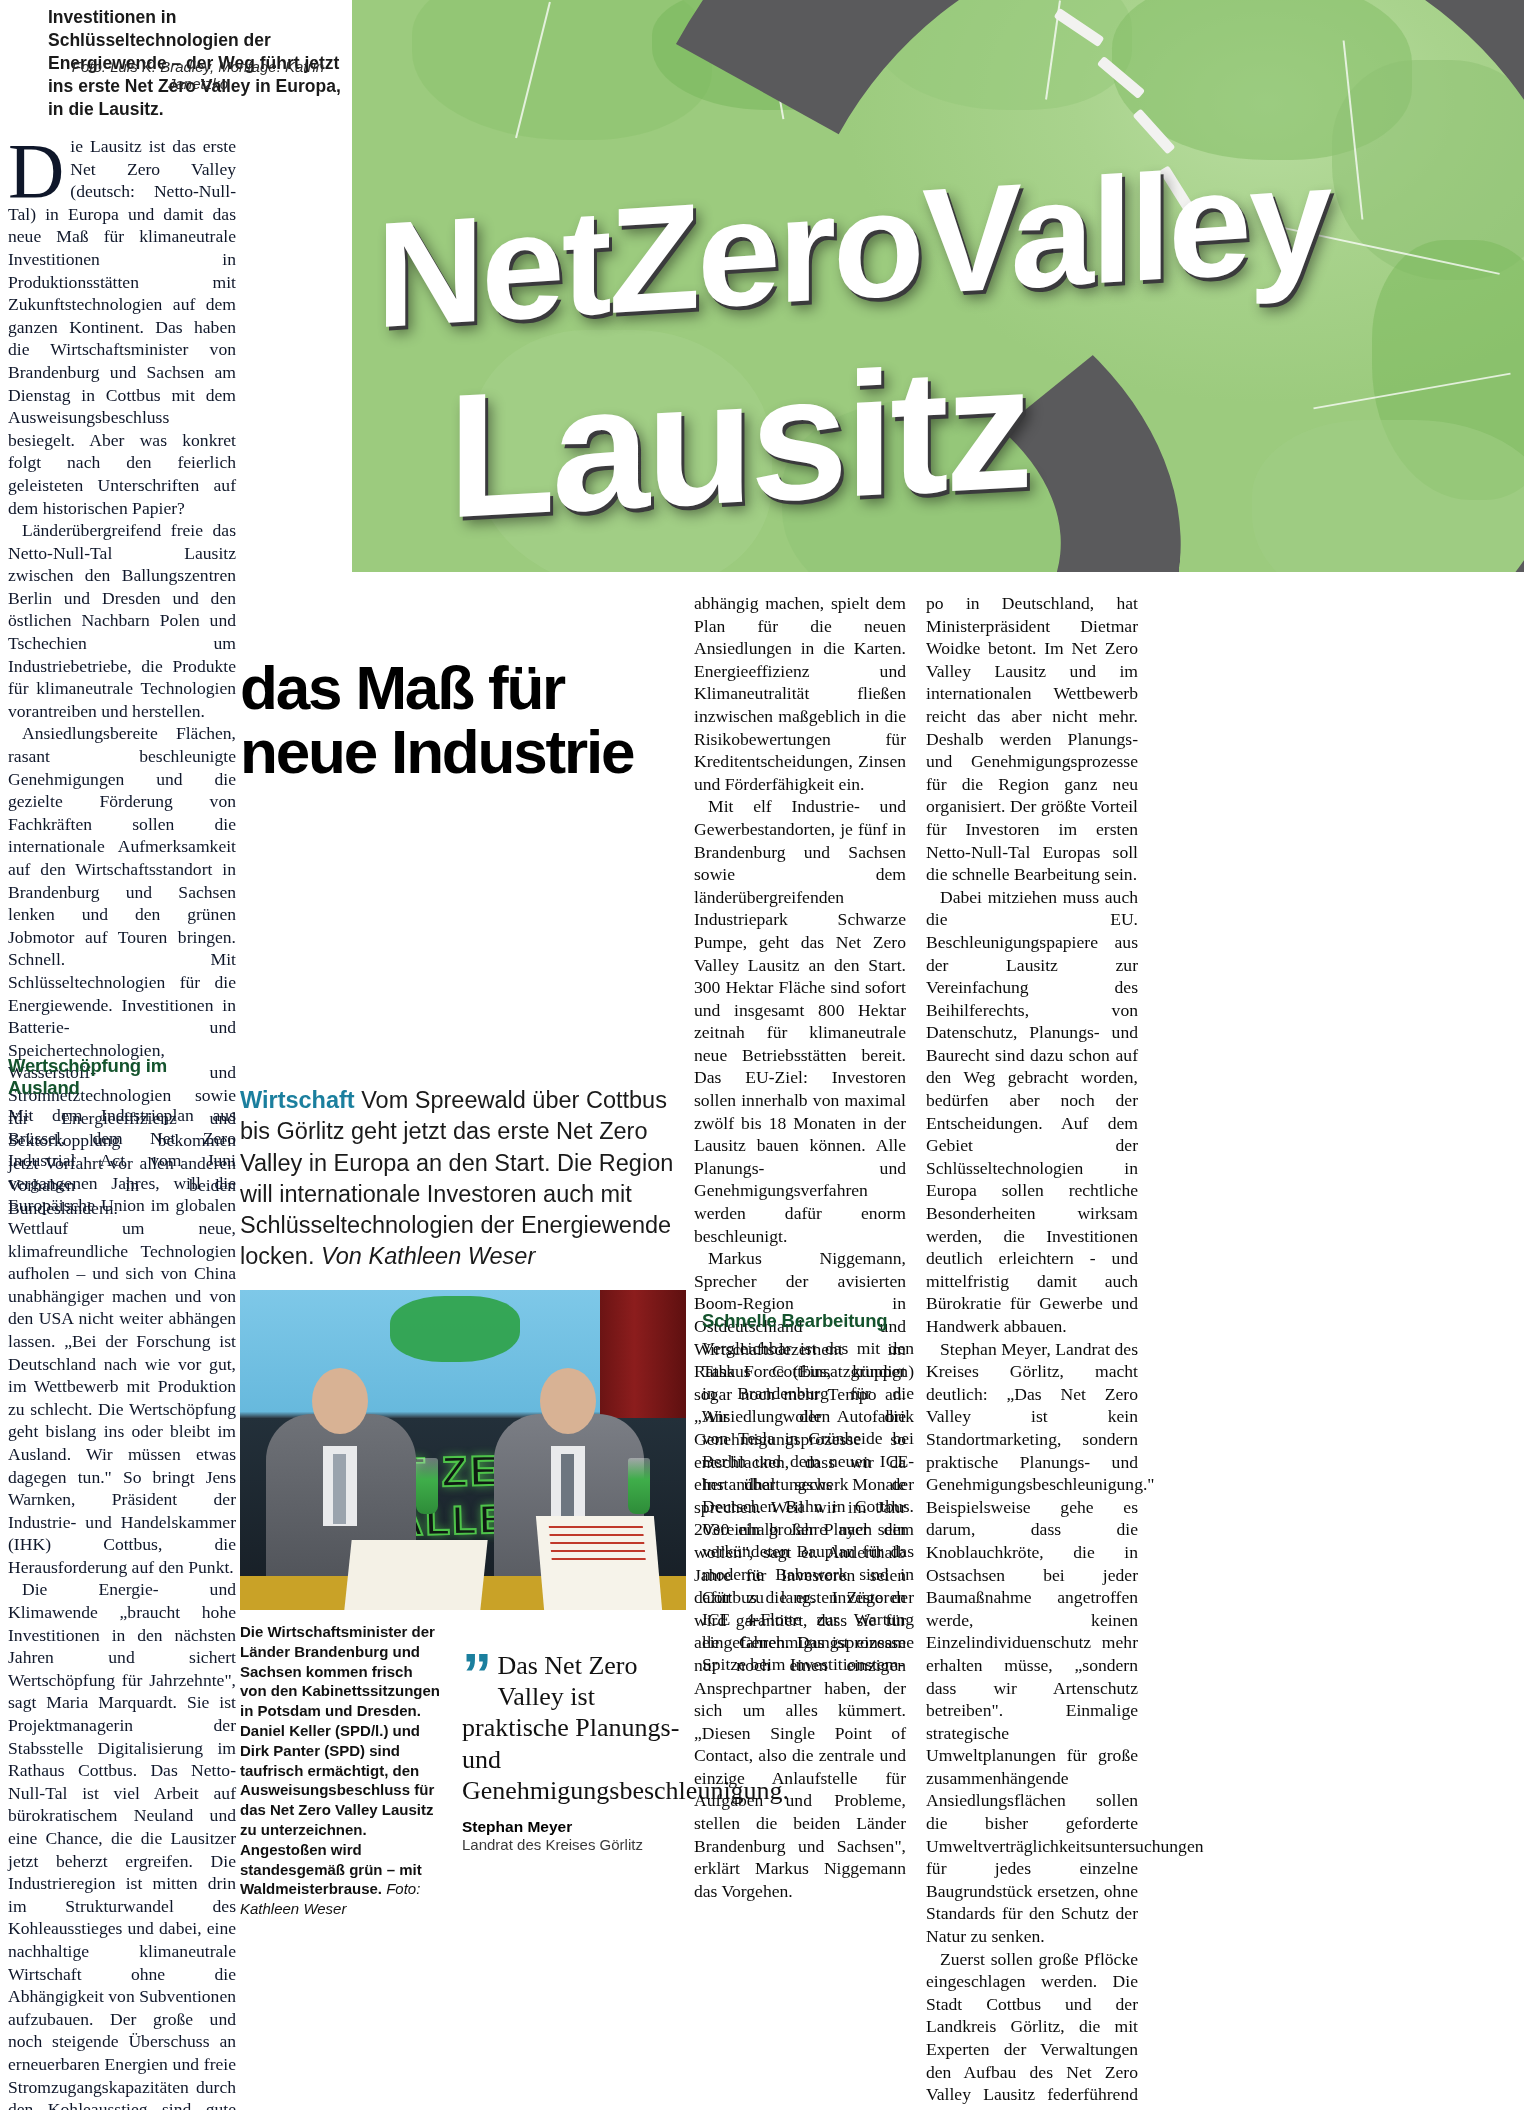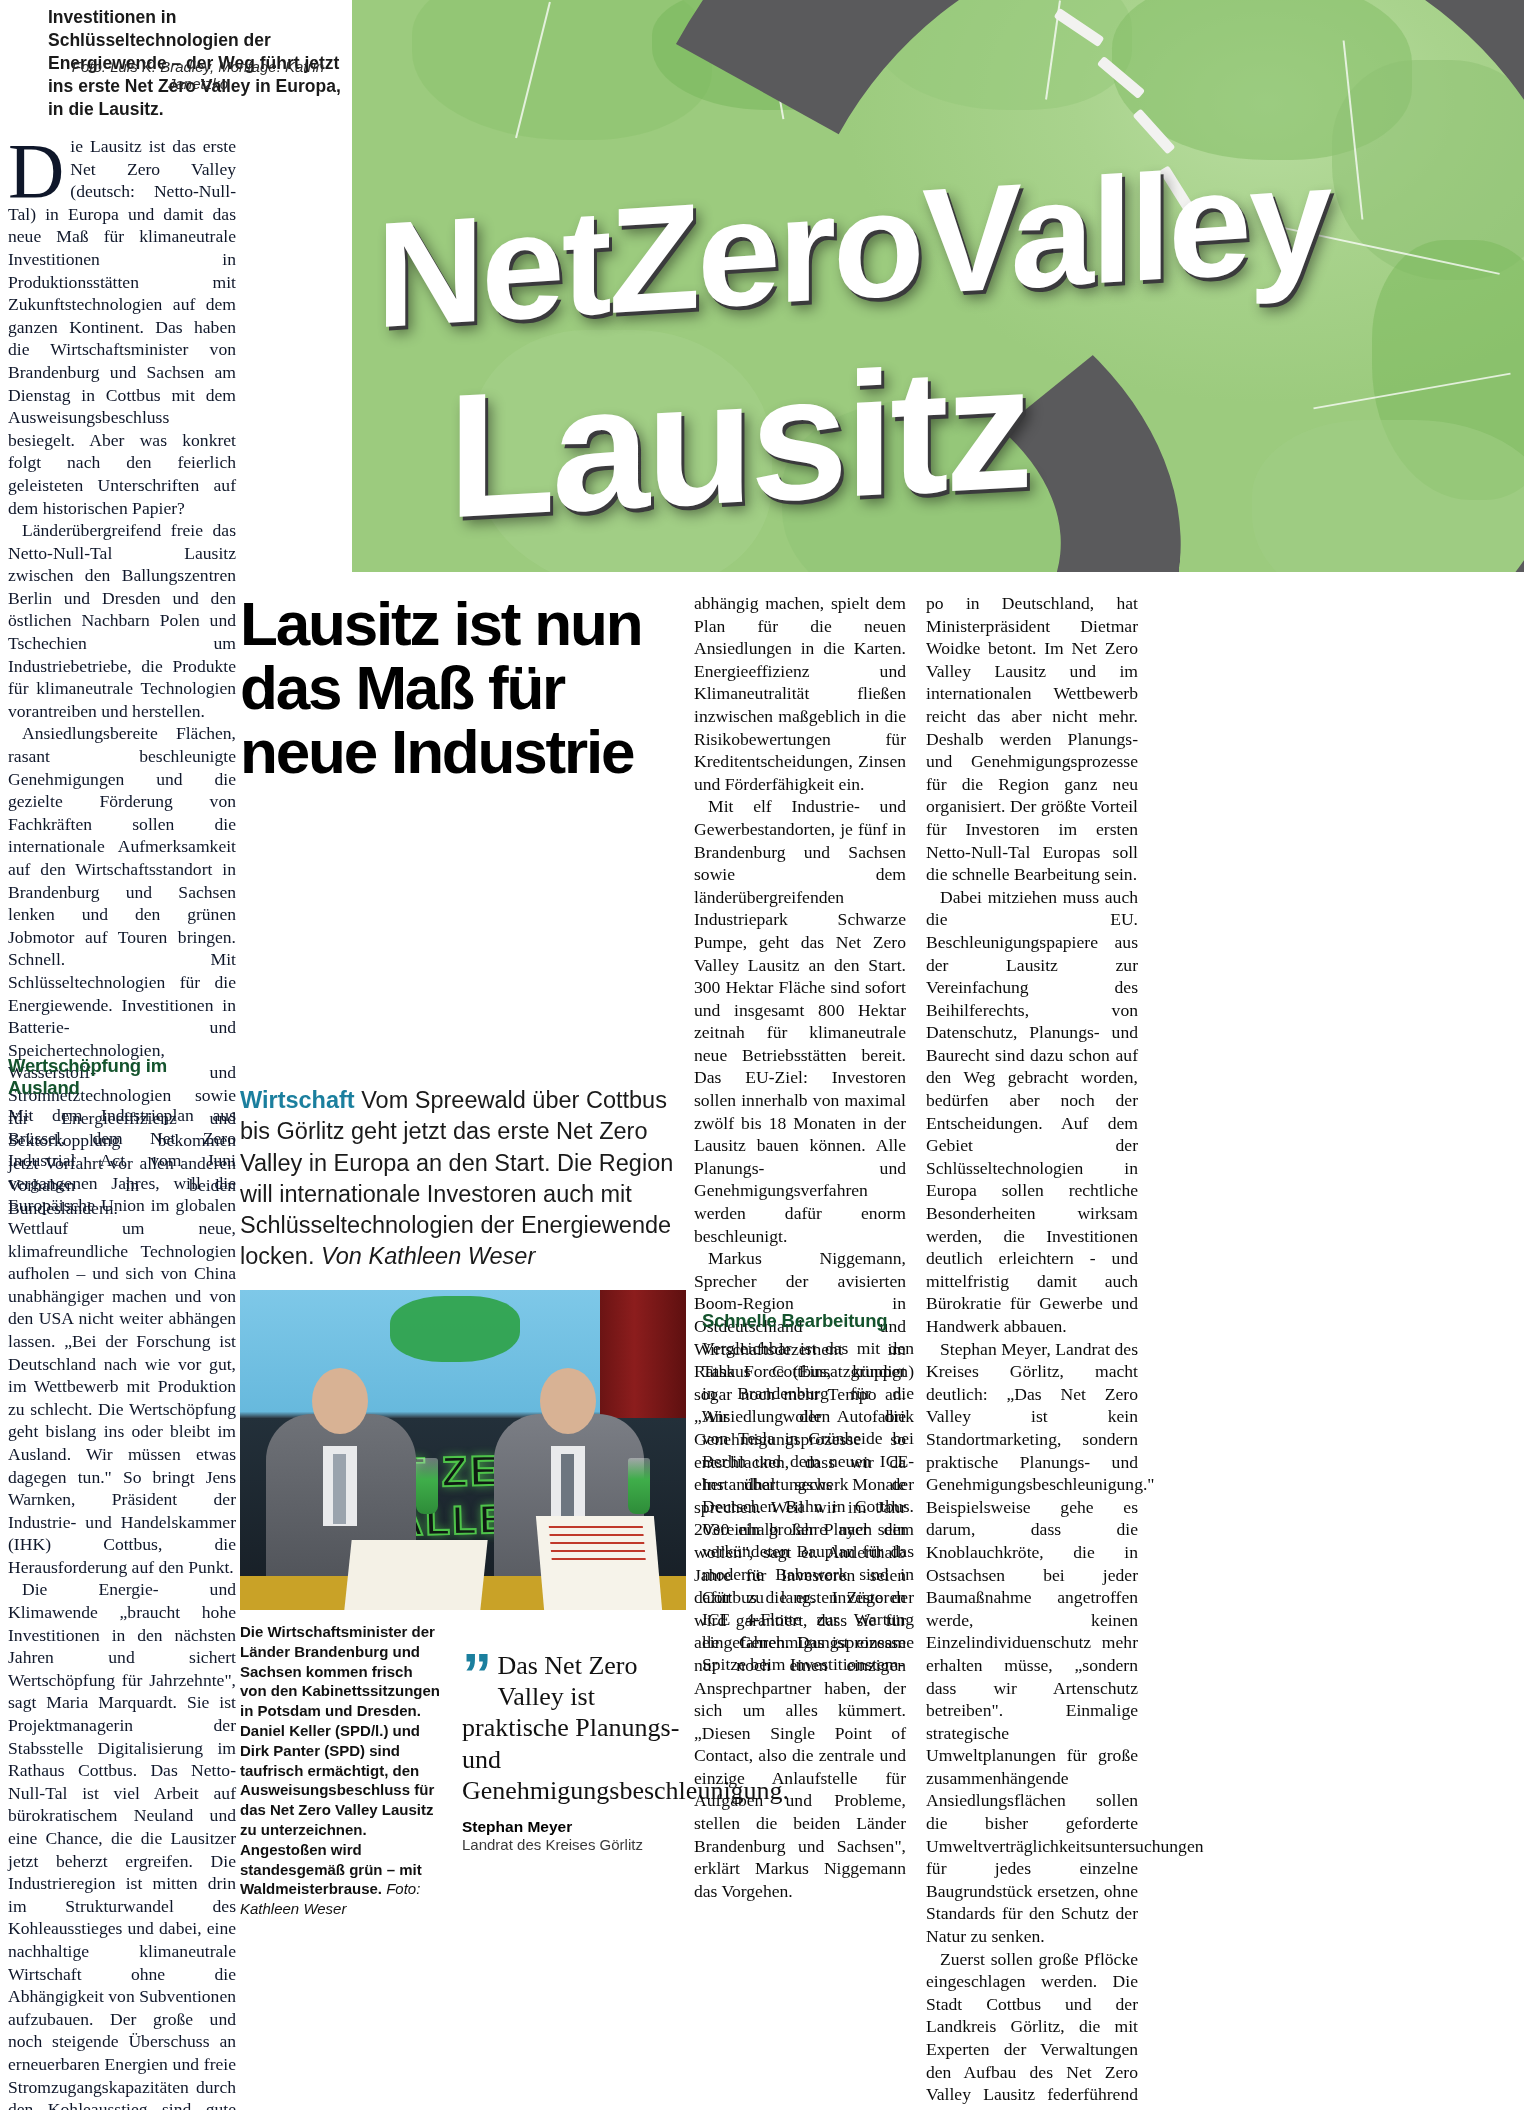--- a/index.html
+++ b/index.html
@@ -303,21 +303,21 @@
 <div class="col c2">
   <div class="sub-head">Wertschöpfung im Ausland</div>
   <div class="body-text">
     <p class="first">Mit dem Industrieplan aus Brüssel, dem Net Zero Industrial Act vom Juni vergangenen Jahres, will die Europäische Union im globalen Wettlauf um neue, klimafreundliche Technologien aufholen – und sich von China unabhängiger machen und von den USA nicht weiter abhängen lassen. „Bei der Forschung ist Deutschland nach wie vor gut, im Wettbewerb mit Produktion zu schlecht. Die Wertschöpfung geht bislang ins oder bleibt im Ausland. Wir müssen etwas dagegen tun." So bringt Jens Warnken, Präsident der Industrie- und Handelskammer (IHK) Cottbus, die Herausforderung auf den Punkt.</p>
     <p>Die Energie- und Klimawende „braucht hohe Investitionen in den nächsten Jahren und sichert Wertschöpfung für Jahrzehnte", sagt Maria Marquardt. Sie ist Projektmanagerin der Stabsstelle Digitalisierung im Rathaus Cottbus. Das Netto-Null-Tal ist viel Arbeit auf bürokratischem Neuland und eine Chance, die die Lausitzer jetzt beherzt ergreifen. Die Industrieregion ist mitten drin im Strukturwandel des Kohleausstieges und dabei, eine nachhaltige klimaneutrale Wirtschaft ohne die Abhängigkeit von Subventionen aufzubauen. Der große und noch steigende Überschuss an erneuerbaren Energien und freie Stromzugangskapazitäten durch den Kohleausstieg sind gute Voraussetzungen und diese selten zu finden in Deutschland.</p>
 
   </div>
 </div>
 
 <h1 class="headline">
-  <span>Lausitz ist nun</span><br>
+  <br>
   <span>das Maß für</span><br>
   <span>neue Industrie</span>
 </h1>
 
 <div class="lead">
   <span class="kicker">Wirtschaft</span><span> Vom Spreewald über Cottbus bis Görlitz geht jetzt das erste Net Zero Valley in Europa an den Start. Die Region will internationale Investoren auch mit Schlüsseltechnologien der Energiewende locken. </span><span class="byline">Von Kathleen Weser</span>
 </div>
 
 <div class="photo2">
   <div class="sky-green"></div>

